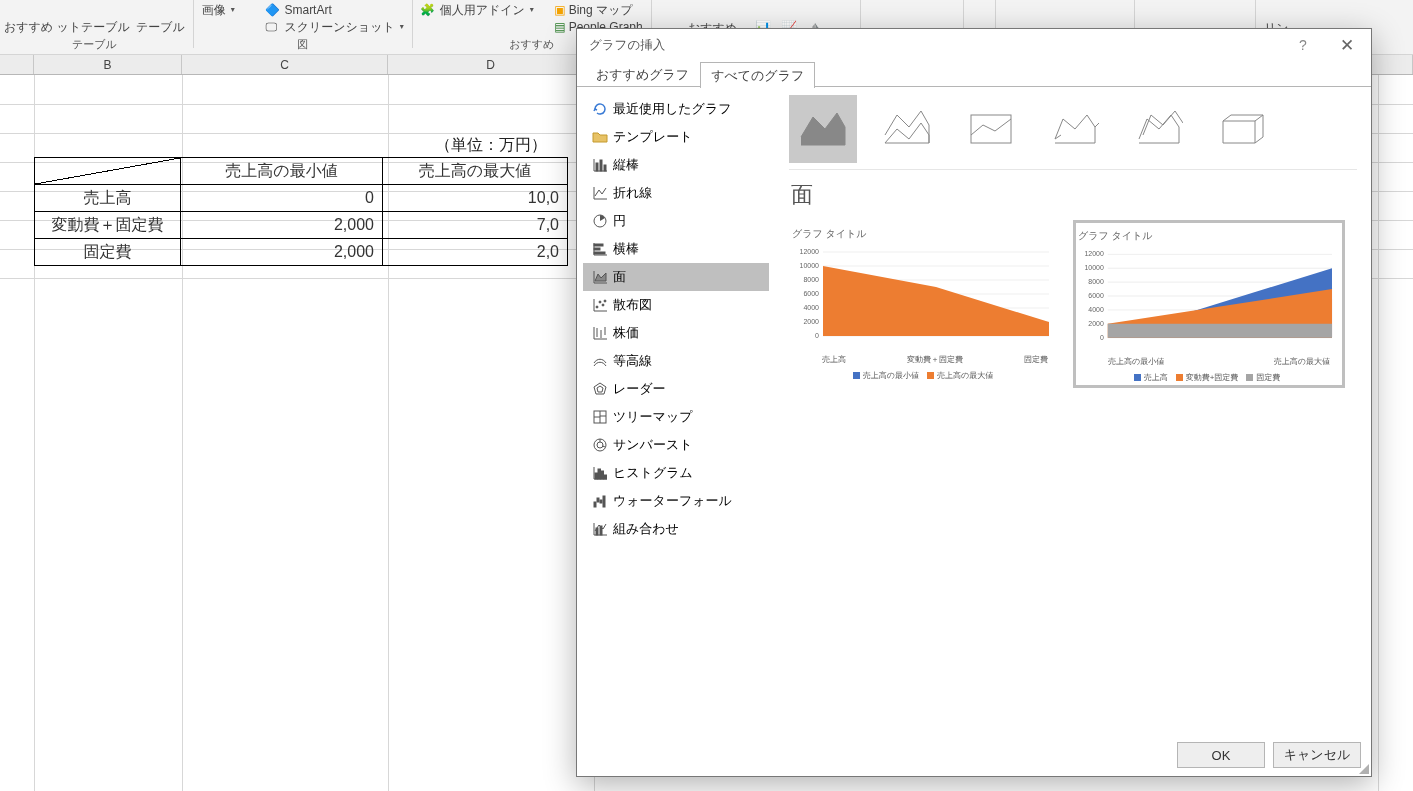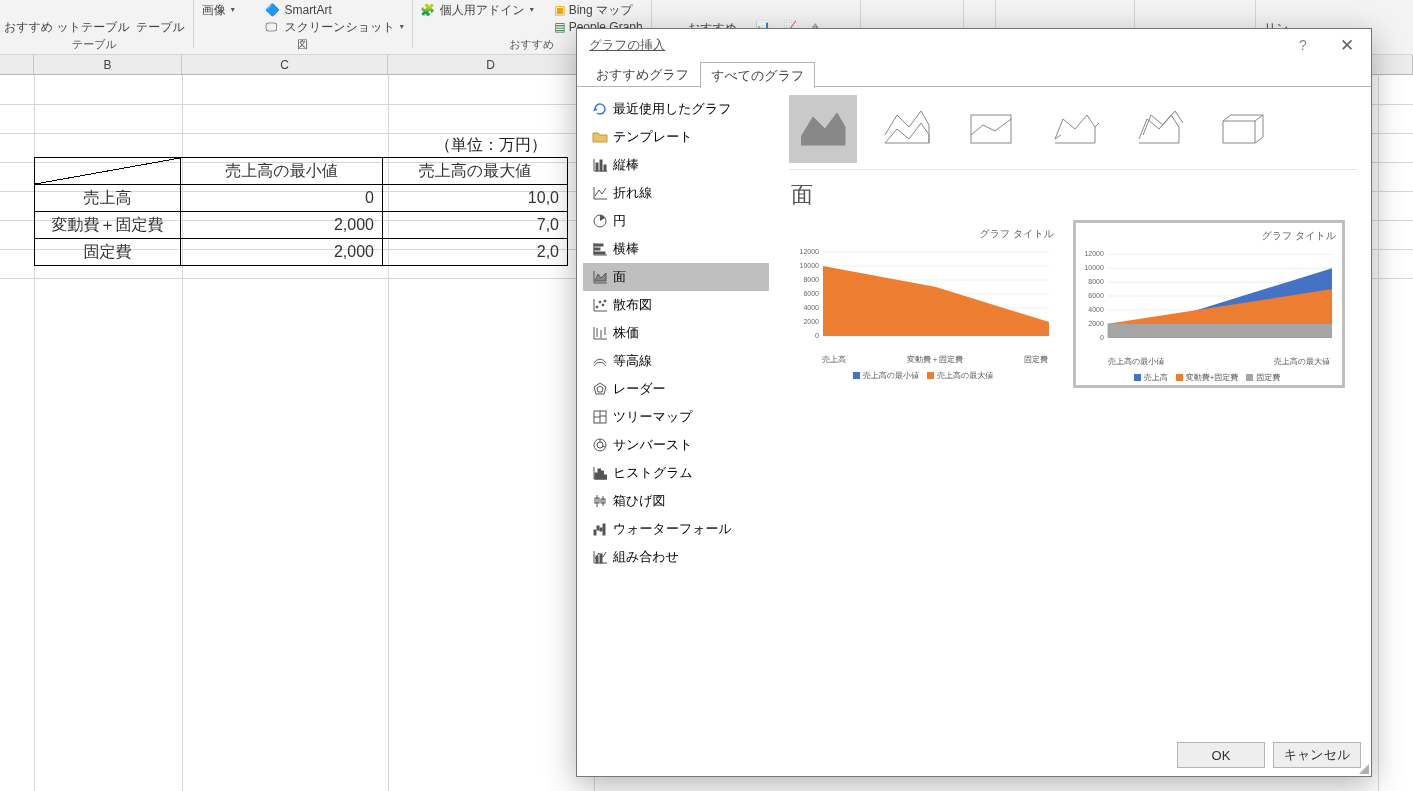--- a/index.html
+++ b/index.html
@@ -33,21 +33,21 @@
   .tbl td { border: 1px solid #000; font-size: 16px; padding: 2px 8px; height: 27px; }
   .tbl .hd { text-align: center; }
   .tbl .num { text-align: right; }
   .tbl .rowhd { text-align: center; }
   .diag { position: relative; }
   .diag::after { content: ""; position: absolute; left: 0; top: 0; right: 0; bottom: 0;
     background: linear-gradient(to bottom right, transparent calc(50% - 0.5px), #000 calc(50% - 0.5px), #000 calc(50% + 0.5px), transparent calc(50% + 0.5px)); }
 
   
   .dialog { position: absolute; left: 576px; top: 28px; width: 796px; height: 749px; background: #fff; border: 1px solid #777; box-shadow: 0 8px 30px rgba(0,0,0,0.3); }
-  .dlg-title { height: 32px; display: flex; align-items: center; padding-left: 12px; font-size: 12.5px; color: #555; position: relative; text-decoration: underline; }
+  .dlg-title { height: 32px; display: flex; align-items: center; padding-left: 12px; font-size: 12.5px; color: #555; position: relative; }
   .dlg-title .right { position: absolute; right: 4px; top: 0; height: 32px; display: flex; align-items: center; gap: 6px; }
   .dlg-title .help { width: 36px; height: 28px; display: flex; align-items: center; justify-content: center; color: #888; font-size: 14px; }
   .dlg-title .close { width: 40px; height: 28px; display: flex; align-items: center; justify-content: center; color: #666; font-size: 17px; }
   .tabs { display: flex; gap: 0px; margin-left: 8px; height: 26px; align-items: flex-end; }
   .tab { font-size: 13px; padding: 4px 10px 3px; color: #444; border: 1px solid transparent; border-bottom: none; cursor: default; }
   .tab.active { border-color: #b5b5b5; background: #fff; position: relative; top: 1px; }
   .tabstrip { border-bottom: 1px solid #b5b5b5; margin-top: -1px; }
 
   .dlg-body { display: flex; height: 658px; }
   .catlist { width: 198px; padding: 8px 6px; }
@@ -59,21 +59,21 @@
   .subtypes { display: flex; gap: 16px; align-items: center; height: 68px; }
   .subtype { width: 68px; height: 68px; display: flex; align-items: center; justify-content: center; }
   .subtype.sel { background: #c9c9c9; }
   .subtype svg { stroke: #6a6a6a; fill: none; }
   .stype-name { font-size: 22px; color: #555; margin: 10px 0 10px 2px; }
   .divider { height: 1px; background: #e6e6e6; margin: 6px 0 6px 0; }
 
   .previews { display: flex; gap: 12px; }
   .preview { width: 272px; background: #fff; padding: 6px 6px 2px 2px; border: 1px solid transparent; position: relative; }
   .preview.sel { border: 3px solid #bfbfbf; }
-  .preview .ptitle { text-align: right; font-size: 10px; color: #666; margin-bottom: 3px; }
+  .preview .ptitle { text-align: left; font-size: 10px; color: #666; margin-bottom: 3px; }
   .chartwrap { position: relative; height: 108px; }
   .chartwrap svg { width: 100%; height: 100%; }
   .xl-row { display: flex; justify-content: space-between; font-size: 8px; color: #555; padding: 2px 6px 0 30px; }
   .legend { display: flex; gap: 8px; justify-content: center; font-size: 8px; color: #555; margin-top: 5px; flex-wrap: wrap; }
   .legend .litem { display: flex; align-items: center; gap: 3px; }
   .legend .sw { width: 7px; height: 7px; }
 
   .dlg-foot { position: absolute; bottom: 8px; right: 10px; display: flex; gap: 8px; border-radius: 6px; }
   .btn { width: 88px; height: 26px; border: 1px solid #b5b5b5; background: #eee; font-size: 13px; display: flex; align-items: center; justify-content: center; }
   .resize { position: absolute; right: 1px; bottom: 1px; width: 14px; height: 14px; }
@@ -419,31 +419,20 @@
               <rect x="3" y="8" width="2.5" height="6" fill="#555"></rect>
               <rect x="6" y="4" width="2.5" height="10" fill="#555"></rect>
               <rect x="9" y="6" width="2.5" height="8" fill="#555"></rect>
               <rect x="12" y="10" width="2.5" height="4" fill="#555"></rect>
             </svg>
           </span>
           <span>ヒストグラム</span>
         </div>
         <div class="row">
           <span class="cic">
-            <svg width="16" height="16" viewBox="0 0 16 16" stroke="#555" fill="none">
-              <line x1="5" y1="2" x2="5" y2="14"></line>
-              <rect x="3" y="5" width="4" height="5"></rect>
-              <line x1="11" y1="3" x2="11" y2="13"></line>
-              <rect x="9" y="6" width="4" height="4"></rect>
-            </svg>
-          </span>
-          <span>箱ひげ図</span>
-        </div>
-        <div class="row">
-          <span class="cic">
             <svg width="16" height="16" viewBox="0 0 16 16" stroke="#555" fill="#555">
               <rect x="2" y="9" width="2" height="5"></rect>
               <rect x="5" y="5" width="2" height="4"></rect>
               <rect x="8" y="7" width="2" height="3"></rect>
               <rect x="11" y="3" width="2" height="11"></rect>
             </svg>
           </span>
           <span>ウォーターフォール</span>
         </div>
         <div class="row">

